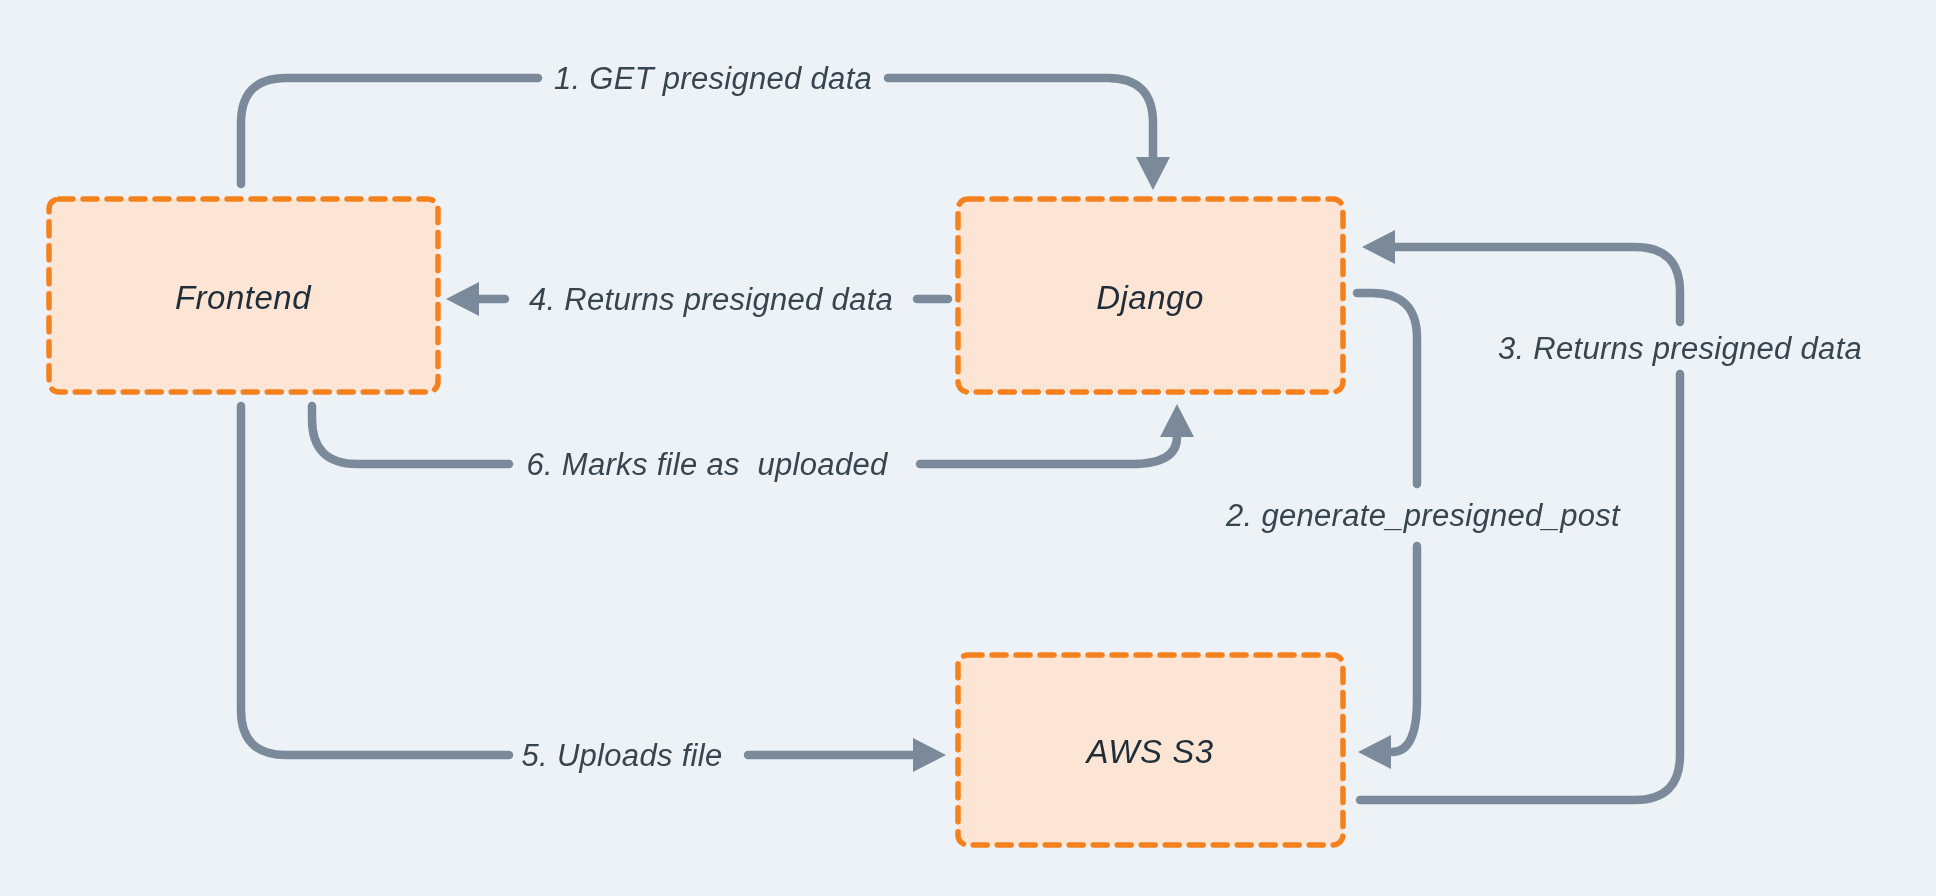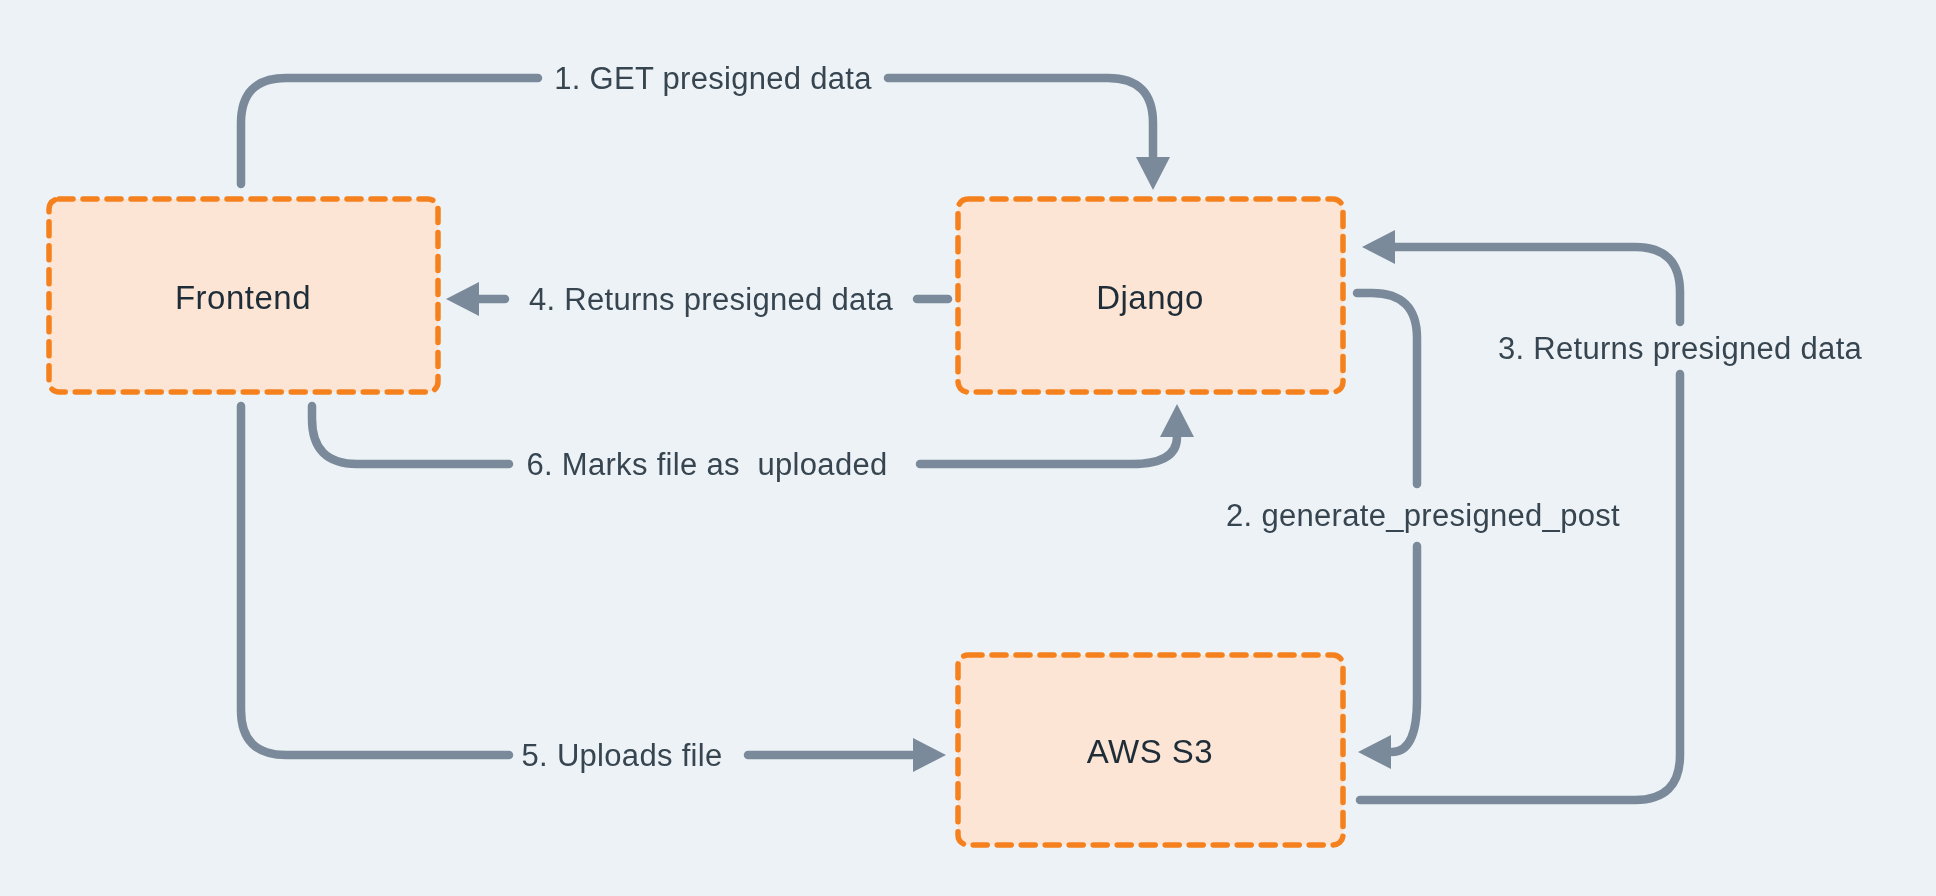--- a/index.html
+++ b/index.html
@@ -8,20 +8,21 @@
     background: #edf2f6;
     width: 1936px;
     height: 896px;
     overflow: hidden;
     font-family: "Liberation Sans", "DejaVu Sans", sans-serif;
   }
   #diagram-root {
     position: relative;
     width: 1560px;
     height: 896px;
+    font-style: italic;
   }
   svg { display: block; }
   svg text { white-space: pre; }
   .node-box {
     fill: #fce5d5;
     stroke: #f5811e;
     stroke-width: 5.5;
     stroke-dasharray: 14 10;
     stroke-linecap: round;
   }

